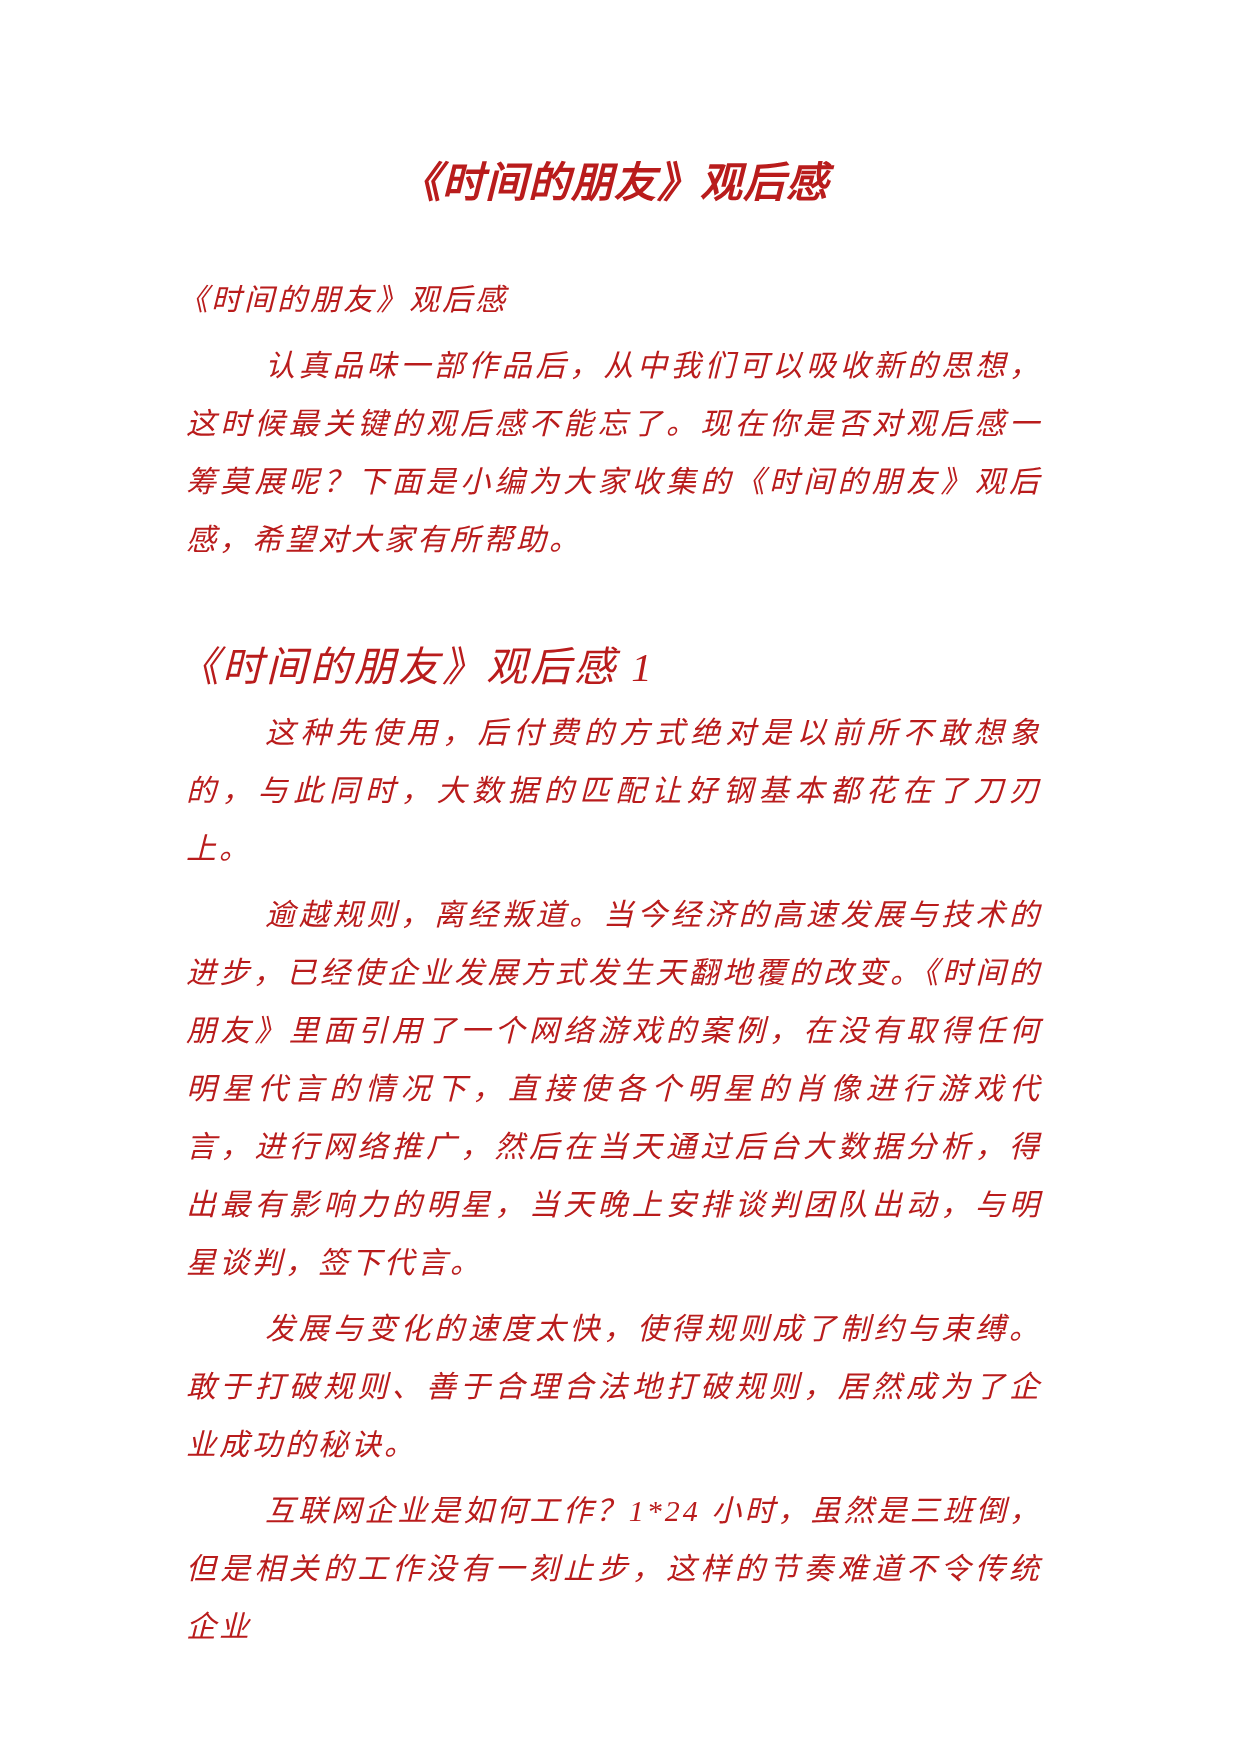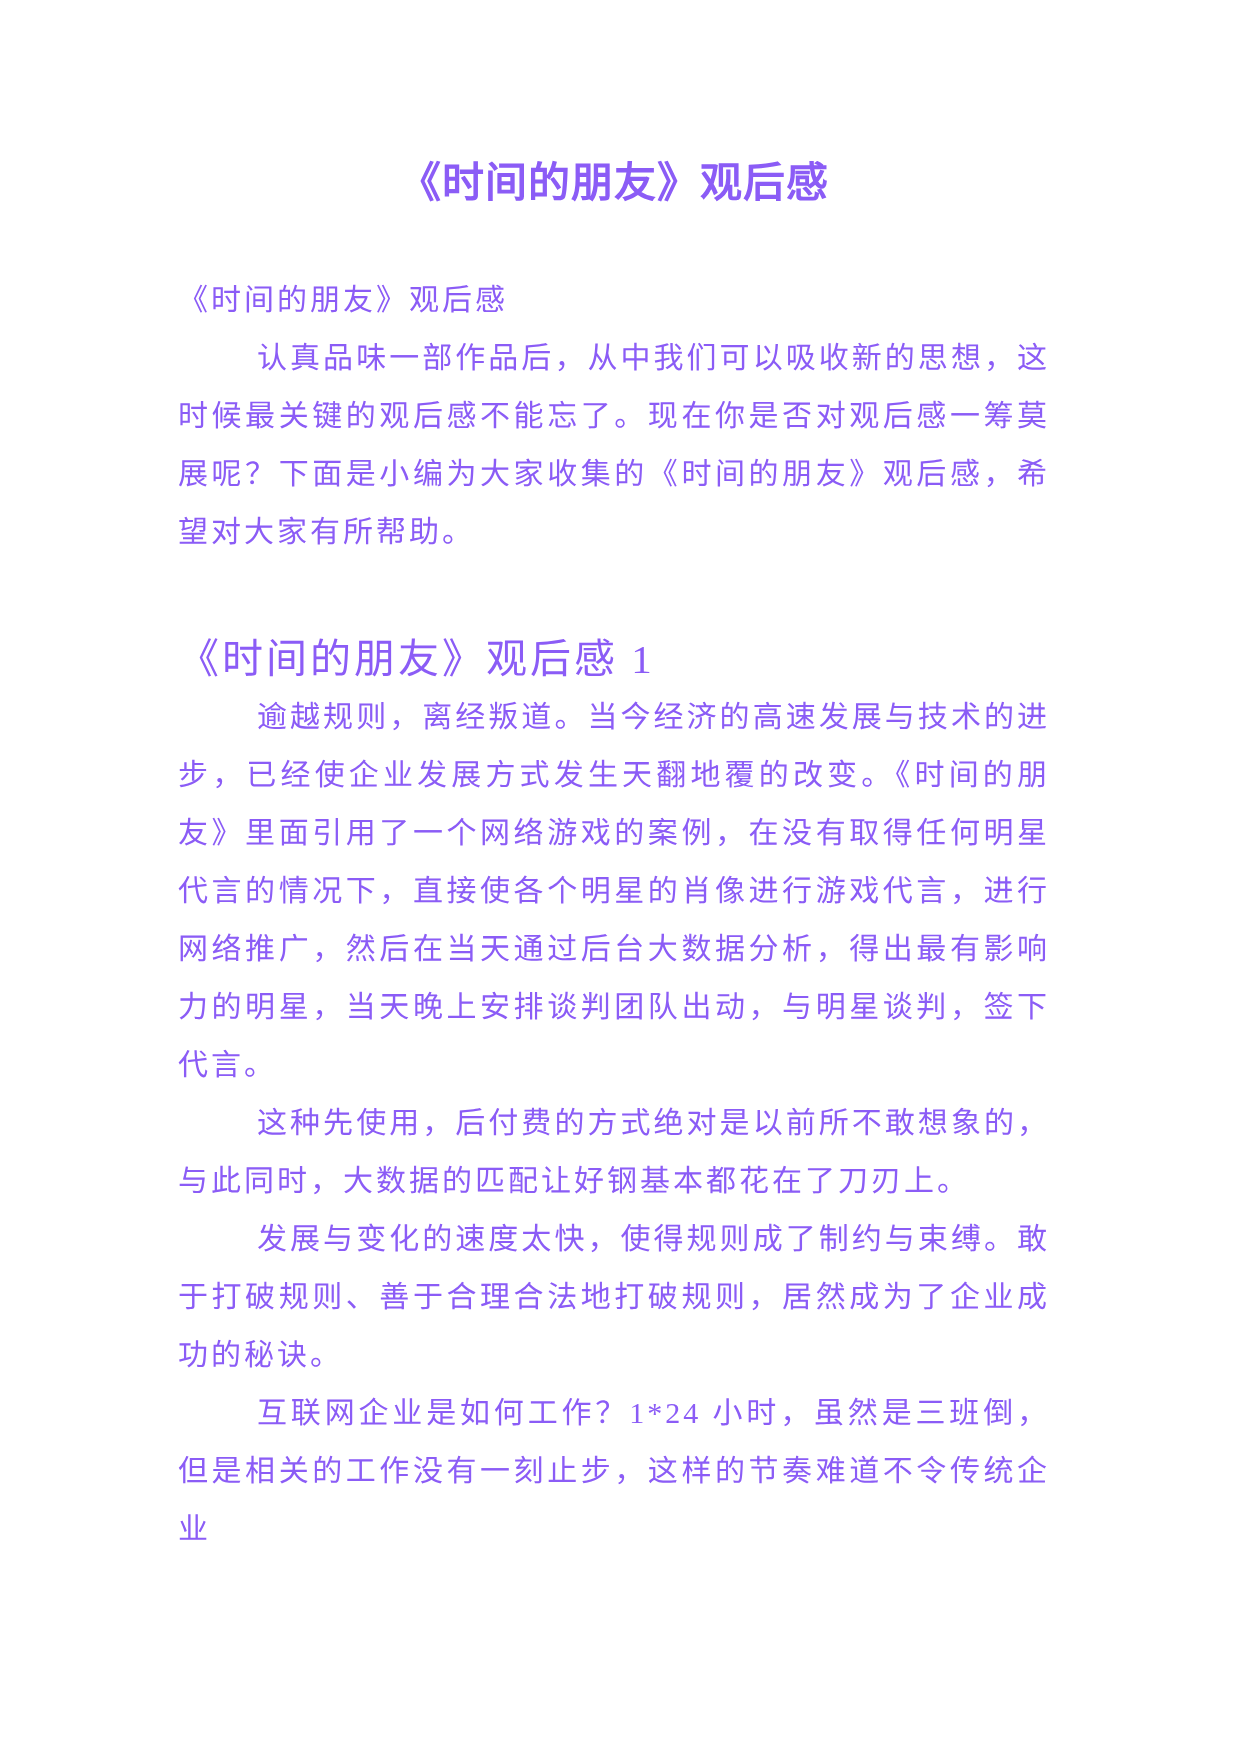--- a/index.html
+++ b/index.html
@@ -5,23 +5,24 @@
   html, body {
     margin: 0;
     padding: 0;
     background: #ffffff;
   }
   .page {
     position: relative;
     width: 1241px;
     height: 1754px;
     background: #ffffff;
-    color: #8b5cf6;
+    color: #b91c1c;
     font-family: "Liberation Serif", "DejaVu Serif", serif;
     overflow: hidden;
+    font-style: italic;
   }
   .content {
     position: absolute;
     left: 178px;
     top: 0;
     width: 872px;
   }
   .doc-title {
     margin: 152px 0 0 0;
     font-size: 42px;
@@ -50,39 +51,39 @@
     font-weight: normal;
     text-align: left;
   }
   .para {
     font-size: 30px;
     line-height: 58px;
     letter-spacing: 3px;
     text-align: justify;
     text-justify: inter-ideograph;
     text-indent: 79px;
-    margin: 0;
+    margin: 8px;
   }
 </style>
 </head>
 <body>
 
 <div class="page">
   <div class="content">
 
     <h1 class="doc-title">《时间的朋友》观后感</h1>
 
     <p class="doc-subtitle">《时间的朋友》观后感</p>
 
     <p class="para intro-para">认真品味一部作品后，从中我们可以吸收新的思想，这时候最关键的观后感不能忘了。现在你是否对观后感一筹莫展呢？下面是小编为大家收集的《时间的朋友》观后感，希望对大家有所帮助。</p>
 
     <p class="section-heading">《时间的朋友》观后感 1</p>
 
+    <p class="para">这种先使用，后付费的方式绝对是以前所不敢想象的，与此同时，大数据的匹配让好钢基本都花在了刀刃上。</p>
+
     <p class="para">逾越规则，离经叛道。当今经济的高速发展与技术的进步，已经使企业发展方式发生天翻地覆的改变。《时间的朋友》里面引用了一个网络游戏的案例，在没有取得任何明星代言的情况下，直接使各个明星的肖像进行游戏代言，进行网络推广，然后在当天通过后台大数据分析，得出最有影响力的明星，当天晚上安排谈判团队出动，与明星谈判，签下代言。</p>
-
-    <p class="para">这种先使用，后付费的方式绝对是以前所不敢想象的，与此同时，大数据的匹配让好钢基本都花在了刀刃上。</p>
 
     <p class="para">发展与变化的速度太快，使得规则成了制约与束缚。敢于打破规则、善于合理合法地打破规则，居然成为了企业成功的秘诀。</p>
 
     <p class="para">互联网企业是如何工作？1*24 小时，虽然是三班倒，但是相关的工作没有一刻止步，这样的节奏难道不令传统企业</p>
 
   </div>
 </div>
 
 </body></html>

